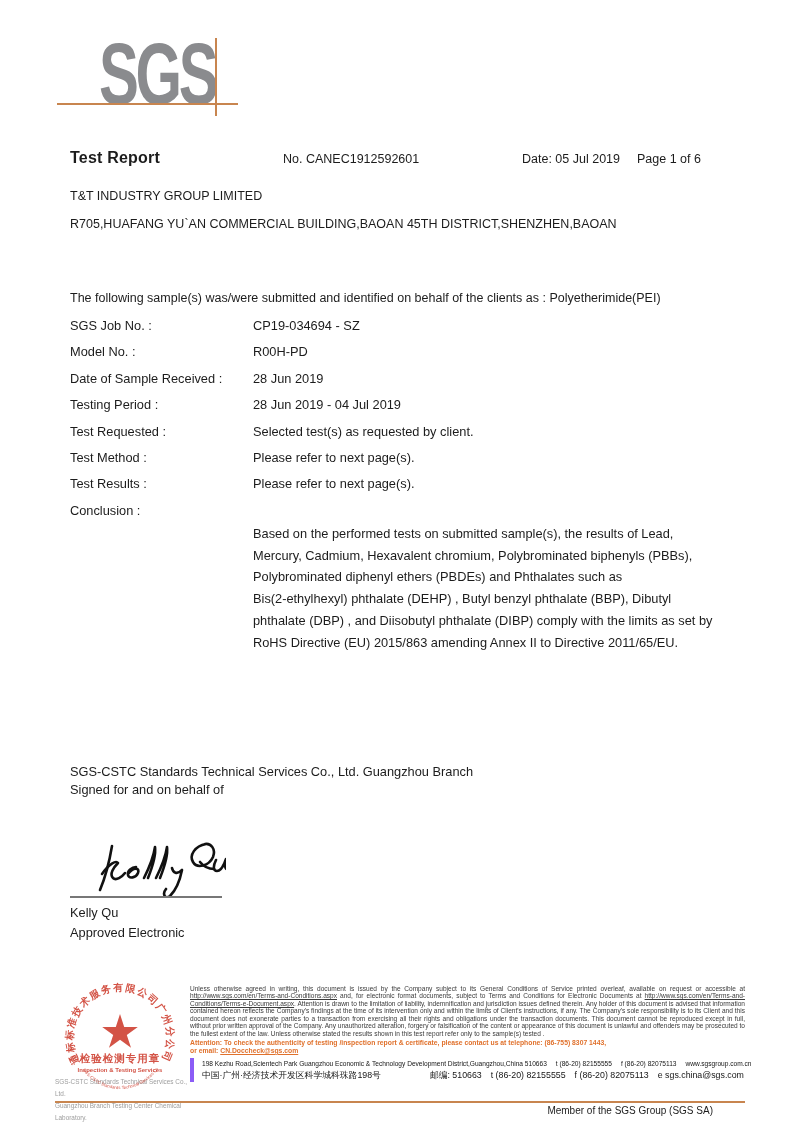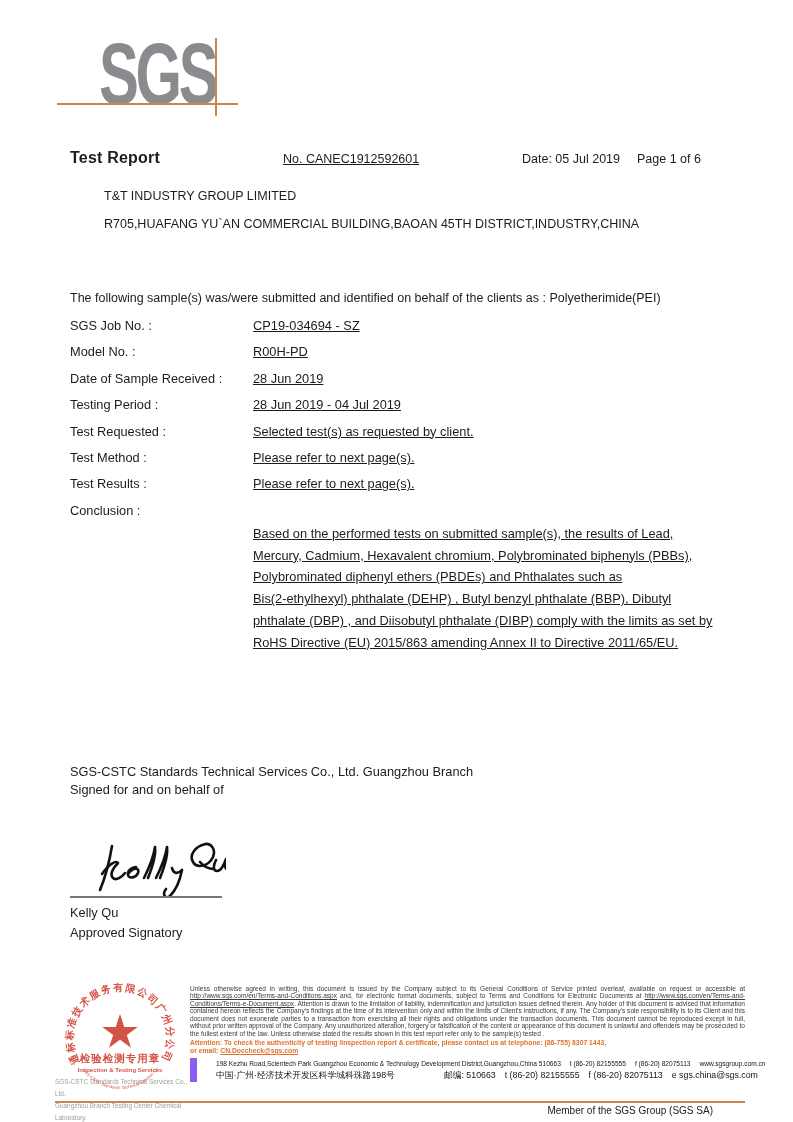--- a/index.html
+++ b/index.html
@@ -20,51 +20,51 @@
     font-size:88px; font-weight:bold; line-height:1;
     color:#8a8b8e; letter-spacing:-5px;
     transform:scaleX(0.68); transform-origin:left top;
   }
   .logo-hline { position:absolute; left:57px; top:103px; width:181px; height:2px; background:#c8854f; }
   .logo-vline { position:absolute; left:215px; top:38px; width:2px; height:78px; background:#c8854f; }
 
   
   .title-row { position:absolute; left:70px; top:149px; right:48px; height:22px; }
   .title-row .doc-title { position:absolute; left:0; top:0; font-size:16px; font-weight:bold; letter-spacing:.2px; }
-  .title-row .report-no { position:absolute; left:213px; top:3px; font-size:12.5px;text-decoration:underline; }
+  .title-row .report-no { position:absolute; left:213px; top:3px; font-size:12.5px; }
   .title-row .report-date { position:absolute; left:417px; top:3px; font-size:12.5px;margin-left:35px; }
   .title-row .report-page { position:absolute; left:567px; top:3px; font-size:12.5px; }
 
   
-  .client-block { position:absolute; left:70px; top:189px; right:40px; font-size:12.5px; line-height:15px;margin-left:34px; }
+  .client-block { position:absolute; left:70px; top:189px; right:40px; font-size:12.5px; line-height:15px; }
   .client-block .addr { margin-top:13px; }
 
   
   .intro { position:absolute; left:70px; top:291px; right:40px; font-size:12.5px; }
   .fields { position:absolute; left:70px; top:318px; right:40px; }
   .frow { display:flex; margin-bottom:10px; font-size:12.8px; line-height:16.4px; }
   .frow .lbl { width:183px; flex:0 0 183px; }
-  .frow .val { flex:1;text-decoration:underline; }
+  .frow .val { flex:1; }
   .frow.conclusion { margin-top:1px; }
   .frow.conclusion .val { line-height:21.8px; white-space:pre-line; width:500px;margin-top:20px; }
 
   
   .sign-block { position:absolute; left:70px; top:763px; font-size:12.8px; line-height:17.5px; }
   .sig-svg { position:absolute; left:96px; top:836px; }
   .sig-line { position:absolute; left:70px; top:896px; width:152px; height:2px; background:#777; }
   .sig-name { position:absolute; left:70px; top:903px; font-size:12.8px; line-height:20px; }
 
   
   .stamp-svg { position:absolute; left:60px; top:982px; z-index:3; }
   .lab-lines { position:absolute; left:55px; top:1076px; width:140px; font-size:6.4px; line-height:12px; color:#9d9d9d; z-index:2; }
   .footer-right { position:absolute; left:190px; top:985px; width:555px; }
   .disclaimer { font-size:6.55px; line-height:7.45px; text-align:justify; color:#3a3a3a; }
   .u { text-decoration:underline; }
   .attention { margin-top:2px; font-size:6.8px; line-height:7.7px; font-weight:bold; color:#e0712c; }
-  .addr-box { margin-top:3px; border-left:7px solid #8b5cf6; padding-left:19px; }
+  .addr-box { margin-top:3px; border-left:4px solid #8b5cf6; padding-left:8px; }
   .addr-row1 { display:flex; gap:9px; font-size:6.6px; line-height:11px; color:#151515; white-space:nowrap; align-items:baseline; }
   .addr-row2 { display:flex; gap:9px; font-size:8.8px; line-height:13px; color:#151515; white-space:nowrap; align-items:baseline; }
   .addr-row2 .cnaddr { margin-right:40px; }
   .footer-hline { position:absolute; left:55px; top:1101px; width:690px; height:2px; background:#c8854f; }
   .member-line { position:absolute; right:80px; top:1105px; font-size:10px; color:#1c1c1c; }
 </style>
 </head>
 <body>
 
 <div class="page">
@@ -77,21 +77,21 @@
 
   <div class="title-row">
     <span class="doc-title">Test Report</span>
     <span class="report-no">No. CANEC1912592601</span>
     <span class="report-date">Date: 05 Jul 2019</span>
     <span class="report-page">Page 1 of 6</span>
   </div>
 
   <div class="client-block">
     <div>T&amp;T INDUSTRY GROUP LIMITED</div>
-    <div class="addr">R705,HUAFANG YU`AN COMMERCIAL BUILDING,BAOAN 45TH DISTRICT,INDUSTRY,CHINA</div>
+    <div class="addr">R705,HUAFANG YU`AN COMMERCIAL BUILDING,BAOAN 45TH DISTRICT,SHENZHEN,BAOAN</div>
   </div>
 
   <div class="intro">The following sample(s) was/were submitted and identified on behalf of the clients as : Polyetherimide(PEI)</div>
 
   <div class="fields">
     <div class="frow">
       <span class="lbl">SGS Job No. :</span>
       <span class="val">CP19-034694 - SZ</span>
     </div>
     <div class="frow">
@@ -149,21 +149,21 @@
 
       <path d="M110,8 C99,10 93,19 97,26 C101,33 113,30 117,21 C120,13 115,7 109,8"></path>
       <path d="M104,26 C108,31 113,33 118,33"></path>
 
       <path d="M121,24 C118,30 118,35 122,35 C126,35 129,29 131,23 C129,31 130,35 136,33" transform="translate(-1,0)"></path>
     </g>
   </svg>
   <div class="sig-line"></div>
   <div class="sig-name">
     <div>Kelly Qu</div>
-    <div>Approved Signatory</div>
+    <div>Approved Electronic</div>
   </div>
 
   <svg class="stamp-svg" width="120" height="114" viewBox="0 0 120 114">
     <g fill="#cd3a2b" opacity="0.87">
       <defs>
         <path id="arcT" d="M21,82 A47,47 0 1 1 99,82" fill="none"></path>
         <path id="arcB" d="M22,87 A46,46 0 0 0 98,87" fill="none"></path>
       </defs>
       <text font-size="10" letter-spacing="1.6" font-weight="bold">
         <textPath href="#arcT" startOffset="2">通标标准技术服务有限公司广州分公司</textPath>

